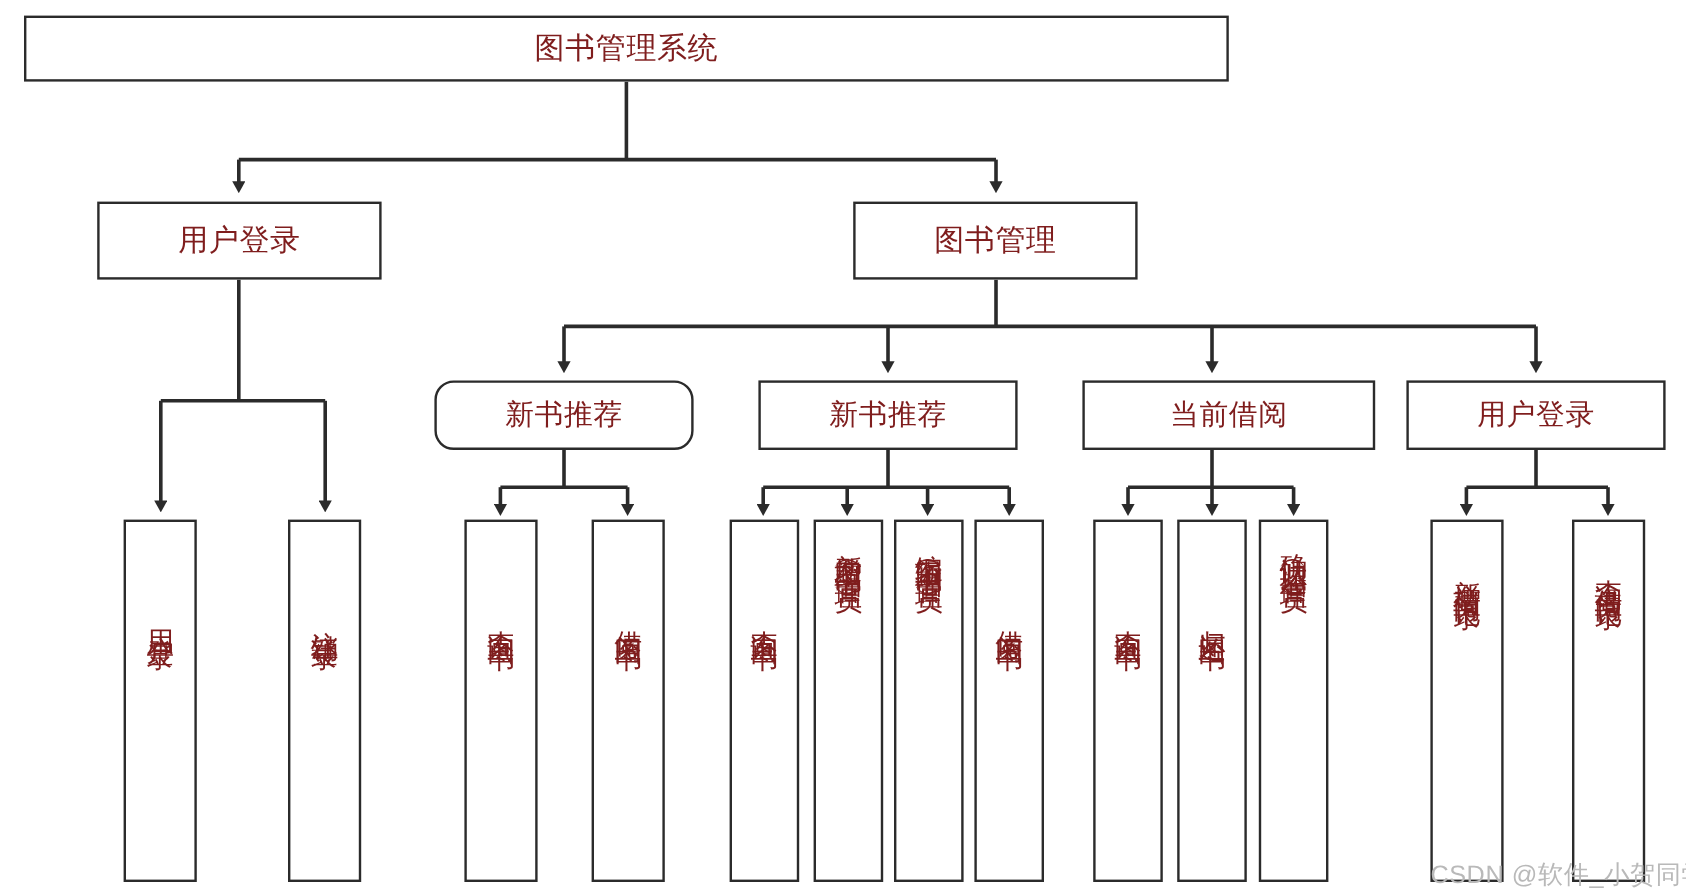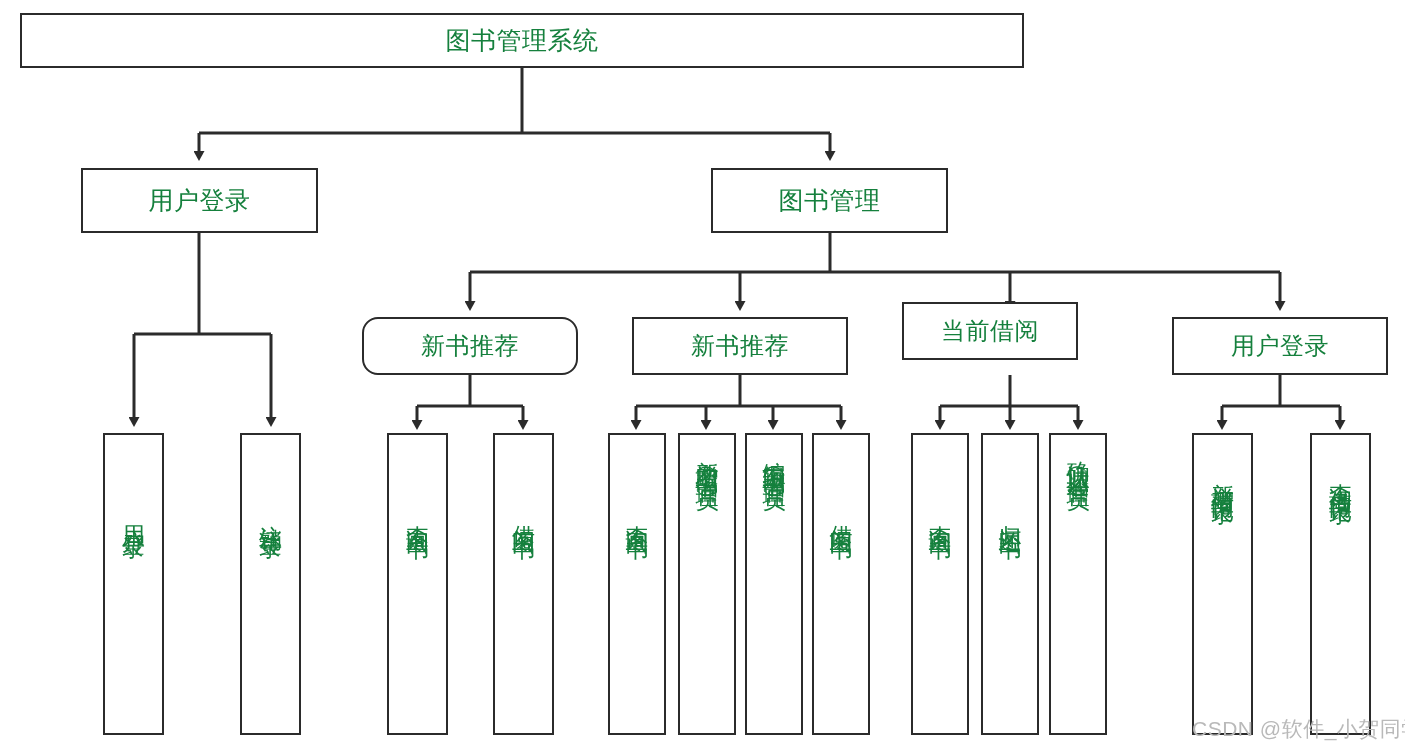--- a/index.html
+++ b/index.html
@@ -26,21 +26,21 @@
     pointer-events: none;
   }
   .node {
     position: absolute;
     box-sizing: border-box;
     border: 2px solid #2b2b2b;
     background: #ffffff;
     display: flex;
     align-items: center;
     justify-content: center;
-    color: #15803d;
+    color: #7f1d1d;
   }
   .node .label {
     display: block;
     text-align: center;
     line-height: 1.18;
     letter-spacing: 0.5px;
   }
   .node-root .label { font-size: 25px; }
   .node-l2 .label { font-size: 25px; }
   .node-l3 .label { font-size: 24px; }
@@ -133,21 +133,21 @@
   <div class="node node-l2" style="left:711px; top:168px; width:237px; height:65px;">
     <span class="label">图书管理</span>
   </div>
 
   <div class="node node-l3" style="left:362px; top:317px; width:216px; height:58px;border-radius:16px;">
     <span class="label">新书推荐</span>
   </div>
   <div class="node node-l3" style="left:632px; top:317px; width:216px; height:58px;">
     <span class="label">新书推荐</span>
   </div>
-  <div class="node node-l3" style="left:902px; top:302px; width:176px; height:58px;">
+  <div class="node node-l3" style="left:902px; top:317px; width:244px; height:58px;">
     <span class="label">当前借阅</span>
   </div>
   <div class="node node-l3" style="left:1172px; top:317px; width:216px; height:58px;">
     <span class="label">用户登录</span>
   </div>
 
   <div class="node node-leaf leaf-mid" style="left:103px; top:433px; width:61px; height:302px;">
     <span class="label">用户登录</span>
   </div>
   <div class="node node-leaf leaf-mid" style="left:240px; top:433px; width:61px; height:302px;">

